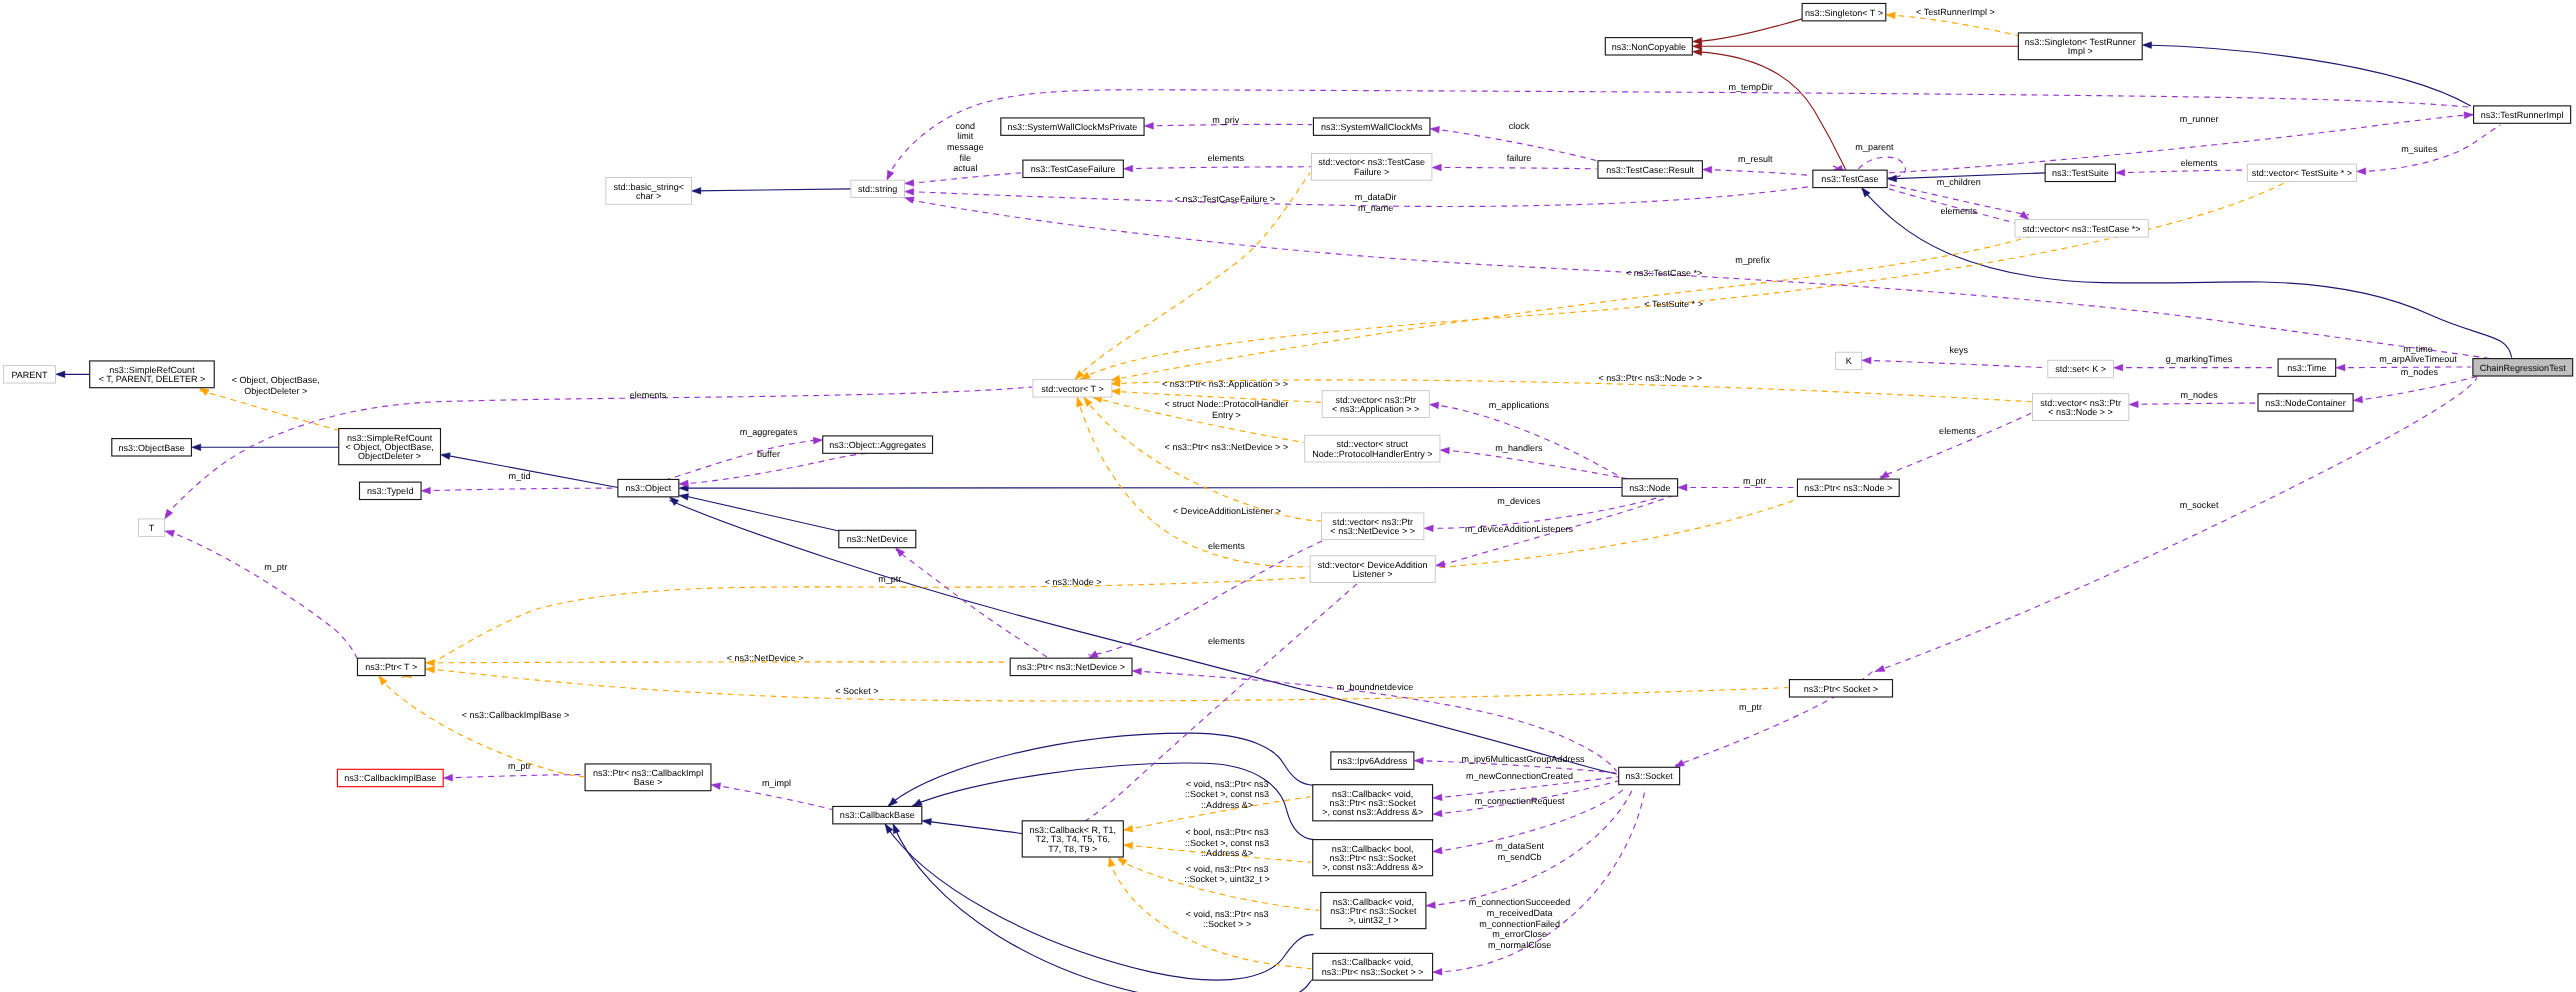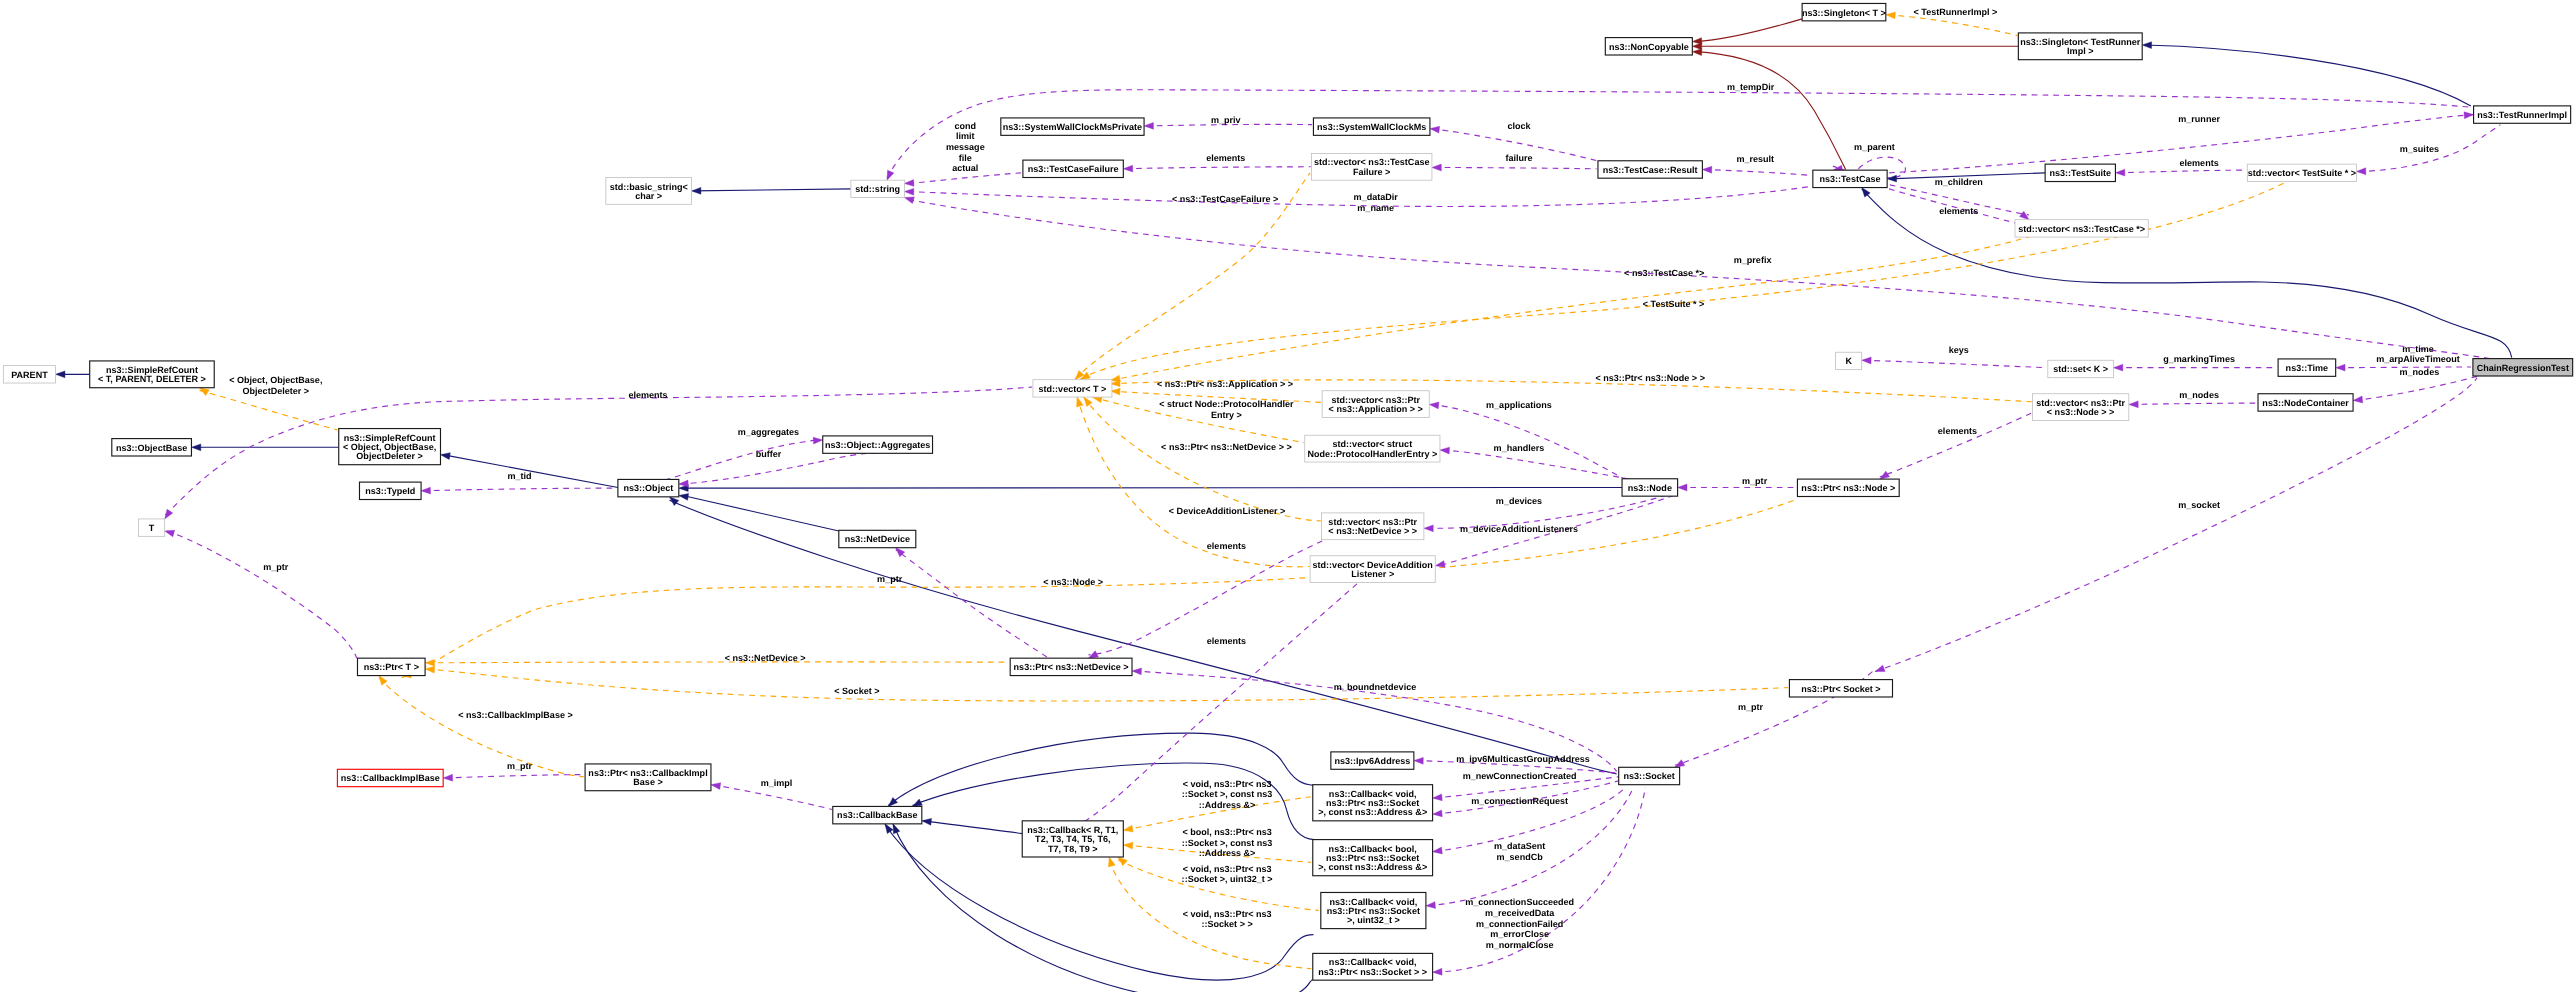--- a/index.html
+++ b/index.html
@@ -1,18 +1,18 @@
 <!DOCTYPE html>
 <html style="font-size:10.7px"><head>
 <meta charset="utf-8">
 <style>
   html,body{margin:0;padding:0;background:#ffffff;}
   body{font-family:"Liberation Sans",sans-serif;-webkit-font-smoothing:antialiased;text-rendering:geometricPrecision;}
   text{-webkit-font-smoothing:antialiased;paint-order:stroke fill;}
-  #diagram{position:relative;width:2576px;height:993px;background:#ffffff;overflow:hidden;font-weight:bold;}
+  #diagram{position:relative;width:2576px;height:993px;background:#ffffff;overflow:hidden;}
   #graph{display:block;width:2576px;height:993px;}
   text{font-family:"Liberation Sans",sans-serif;font-size:13.5px;fill:#000000;}
   .nodetext{text-anchor:middle;}
   .edgelabel{text-anchor:middle;}
   .nbox{stroke-width:1.7;}
   .nbox-gray{stroke:#bfbfbf;stroke-width:1.2;}
   .nbox-black{stroke:#1a1a1a;stroke-width:1.7;}
   .nbox-red{stroke:#ff0000;stroke-width:1.7;}
   .edge{fill:none;stroke-width:1.7;}
   .edge-d{stroke-dasharray:8.6 7.5;}

